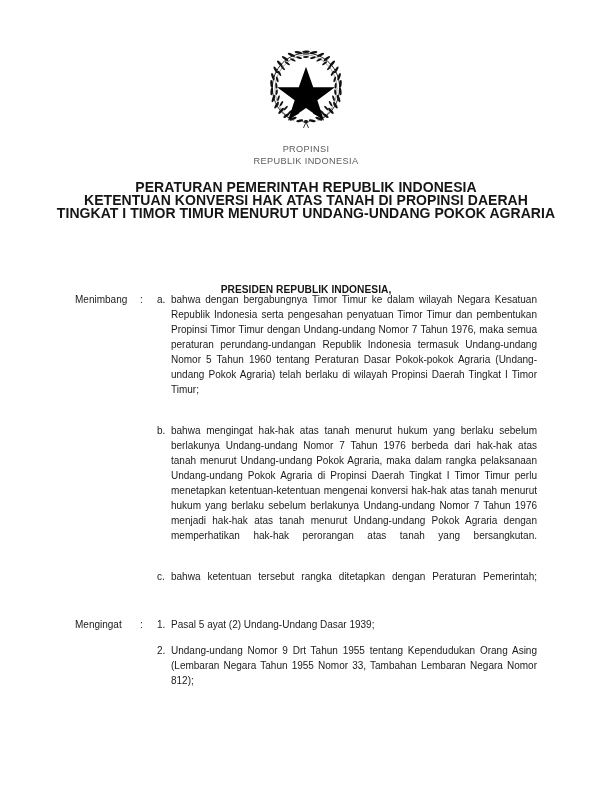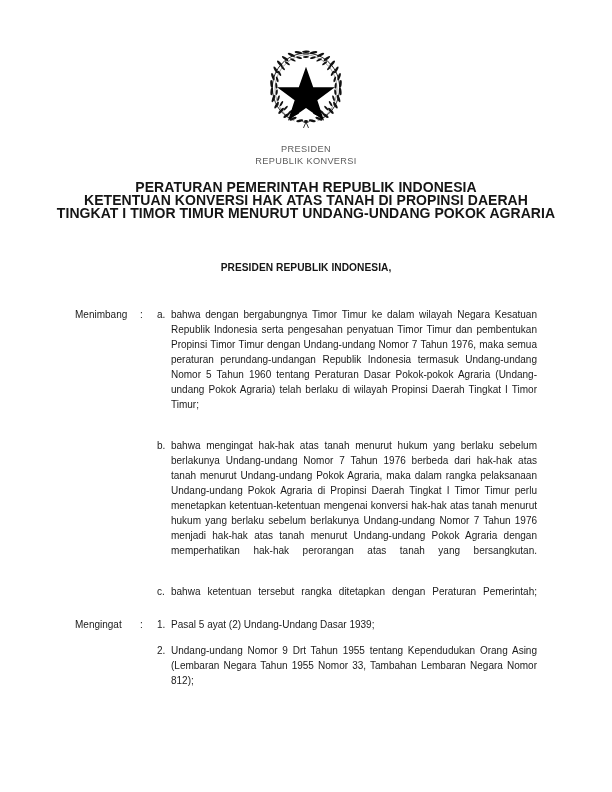--- a/index.html
+++ b/index.html
@@ -63,36 +63,36 @@
     line-height: 13.2px;
     letter-spacing: 0.05px;
     color: #151515;
   }
   .title-block .tline { white-space: nowrap; }
   .title-block .tline.wrap { white-space: normal; }
 
   .presiden-line {
     position: absolute;
     left: 56px;
-    top: 262px;
+    top: 284px;
     width: 500px;
     text-align: center;
     font-weight: bold;
     font-size: 10.2px;
     letter-spacing: 0.05px;
     color: #151515;
   }
 
   
   .clause {
     position: absolute;
     left: 75px;
     width: 462px;
   }
-  #menimbang-row { top: 307px; }
+  #menimbang-row { top: 292px; }
   #mengingat-row { top: 617px; }
 
   .clause-label {
     position: absolute;
     left: 0;
     top: 0;
     width: 62px;
     font-size: 10px;
     line-height: 15px;
     color: #1a1a1a;
@@ -231,22 +231,22 @@
             <path d="M44 85.5 C47 88.5 53 88.5 56 85.5 C53 90 47 90 44 85.5 Z"></path>
             <path d="M50 88 L47 95 M50 88 L53 95" stroke="#111" stroke-width="1" fill="none"></path>
             <ellipse cx="50" cy="87" rx="2.4" ry="1.6"></ellipse>
           </g>
 
           <polygon points="50,22 58.6,46.6 84.4,46.6 63.5,62 71.5,86.4 50,71.2 28.5,86.4 36.5,62 15.6,46.6 41.4,46.6" fill="#000000"></polygon>
         </g>
       </svg>
     </span>
     <div class="emblem-caption">
-      <div>PRESIDEN</div>
-      <div>REPUBLIK KONVERSI</div>
+      <div>PROPINSI</div>
+      <div>REPUBLIK INDONESIA</div>
     </div>
   </div>
 
   <div class="title-block">
     <div class="tline">PERATURAN PEMERINTAH REPUBLIK INDONESIA</div>
     <div class="tline wrap">KETENTUAN KONVERSI HAK ATAS TANAH DI PROPINSI DAERAH TINGKAT I TIMOR TIMUR MENURUT UNDANG-UNDANG POKOK AGRARIA</div>
   </div>
 
   <div class="presiden-line">PRESIDEN REPUBLIK INDONESIA,</div>
 

